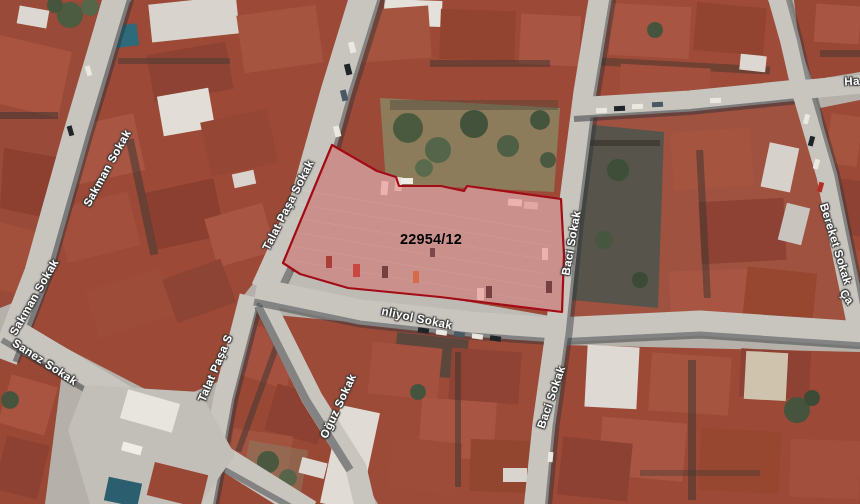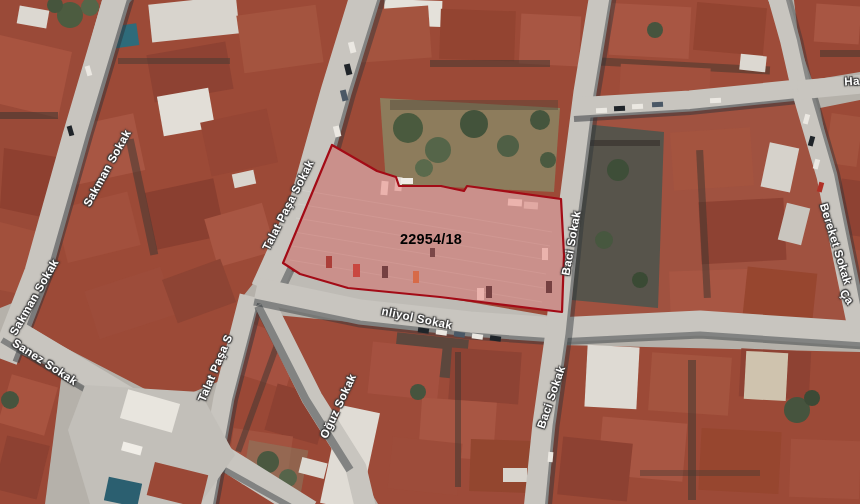--- a/index.html
+++ b/index.html
@@ -245,14 +245,14 @@
   <div class="street-label" style="left:288px;top:205px;transform:translate(-50%,-50%) rotate(-63deg);">Talat Paşa Sokak</div>
   <div class="street-label" style="left:215px;top:368px;transform:translate(-50%,-50%) rotate(-67deg);">Talat Paşa S</div>
   <div class="street-label" style="left:338px;top:406px;transform:translate(-50%,-50%) rotate(-65deg);">Oğuz Sokak</div>
   <div class="street-label" style="left:417px;top:318px;transform:translate(-50%,-50%) rotate(12deg);">nliyol Sokak</div>
   <div class="street-label" style="left:571px;top:243px;transform:translate(-50%,-50%) rotate(-80deg);">Baci Sokak</div>
   <div class="street-label" style="left:551px;top:397px;transform:translate(-50%,-50%) rotate(-71deg);">Baci Sokak</div>
   <div class="street-label" style="left:836px;top:244px;transform:translate(-50%,-50%) rotate(73deg);">Bereket Sokak</div>
   <div class="street-label" style="left:852px;top:81px;transform:translate(-50%,-50%) rotate(-3deg);">Ha</div>
   <div class="street-label" style="left:847px;top:297px;transform:translate(-50%,-50%) rotate(55deg);">Ça</div>
 
-  <div class="parcel-label" style="left:431px;top:239px;">22954/18</div>
+  <div class="parcel-label" style="left:431px;top:239px;">22954/12</div>
 </div>
 
 </body></html>

